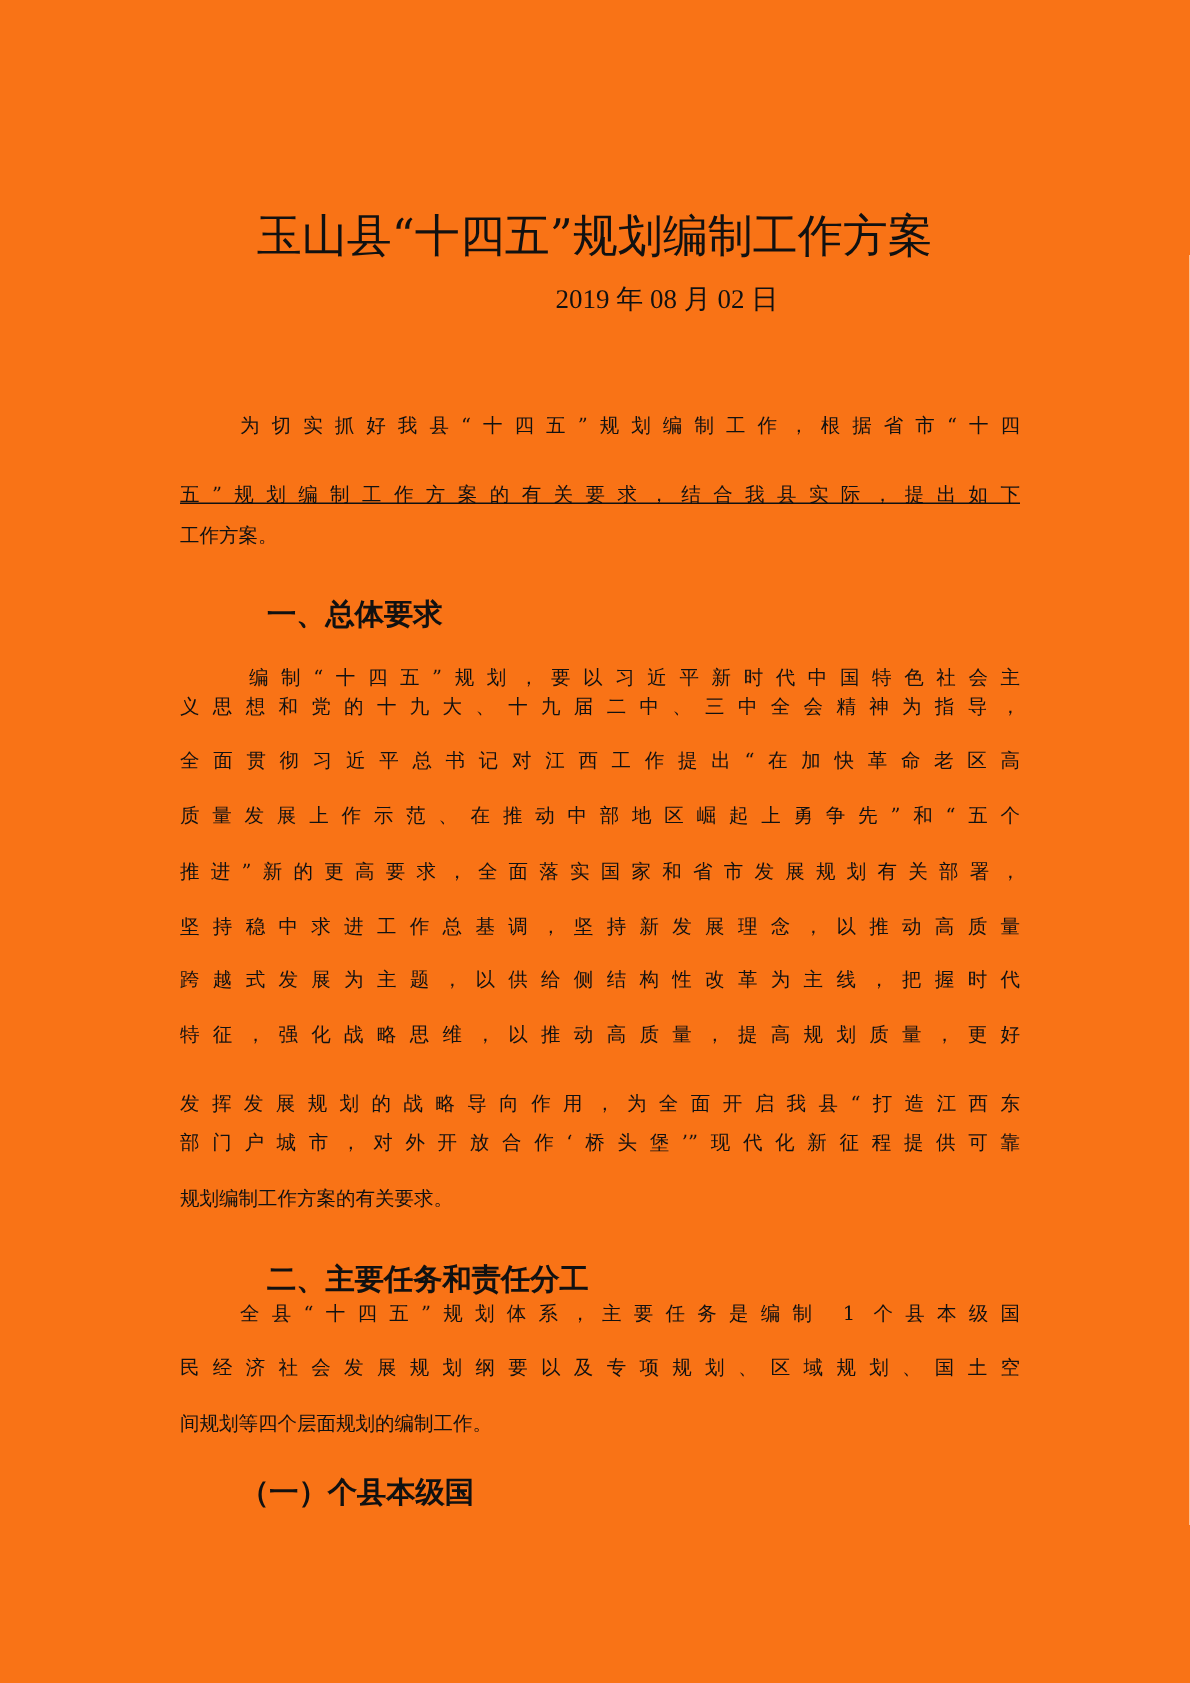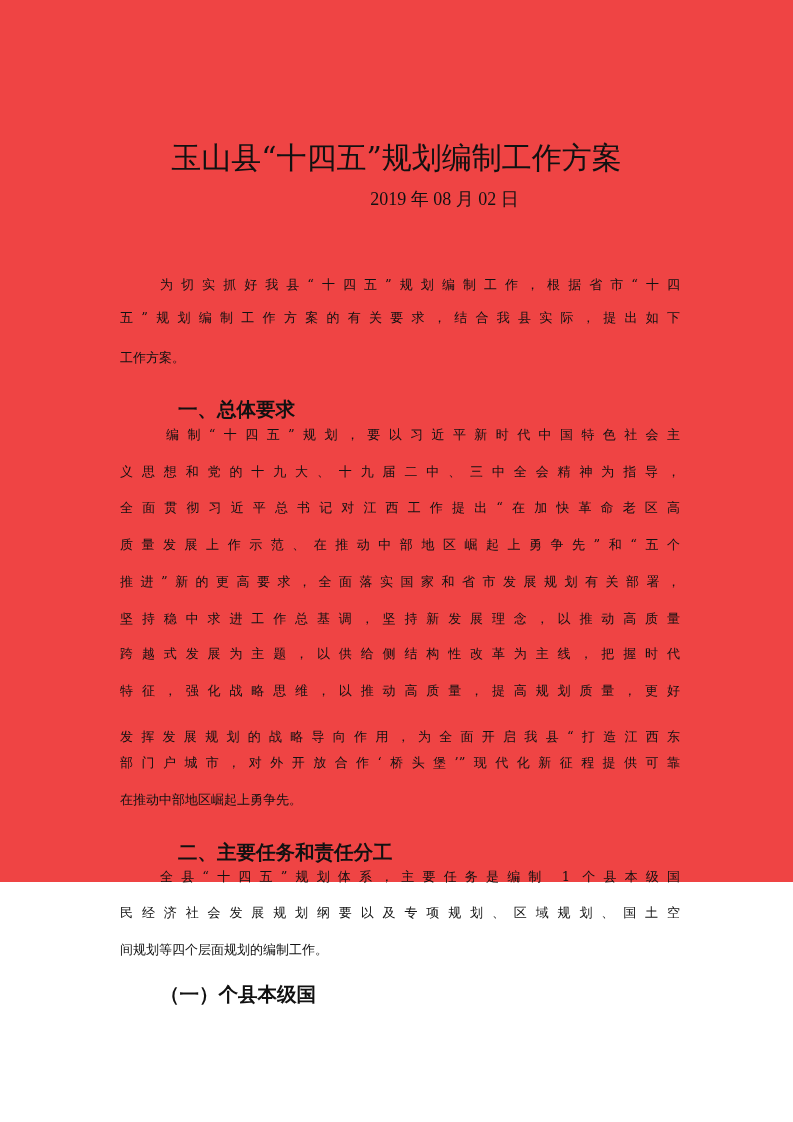--- a/index.html
+++ b/index.html
@@ -12,22 +12,22 @@
       height: 1122px;
       position: relative;
       overflow: hidden;
       color: #111111;
       font-family: "DejaVu Serif", "Liberation Serif", serif;
     }
     .page {
       position: absolute;
       left: 0; top: 0;
       width: 793px;
-      height: 882px;
-      background: #ef4444;
+      height: 1122px;
+      background: #f97316;
     }
     .title {
       position: absolute;
       left: 0;
       width: 793px;
       top: 138px;
       text-align: center;
       font-size: 30px;
       line-height: 40px;
       letter-spacing: 0px;
@@ -86,38 +86,38 @@
 </head>
 <body>
 
 <div class="page">
 
   <h1 class="title">玉山县“十四五”规划编制工作方案</h1>
   <div class="date">2019 年 08 月 02 日</div>
 
   <div>
     <div class="line indent" style="top:272px;">为切实抓好我县“十四五”规划编制工作，根据省市“十四</div>
-    <div class="line" style="top:305px;">五”规划编制工作方案的有关要求，结合我县实际，提出如下</div>
+    <div class="line" style="top:318px;text-decoration:underline;">五”规划编制工作方案的有关要求，结合我县实际，提出如下</div>
     <div class="line last" style="top:345px;">工作方案。</div>
   </div>
 
   <h2 class="heading" style="top:382px;">一、总体要求</h2>
 
   <div>
-    <div class="line indent" style="top:422px; left:166px; width:514px;">编制“十四五”规划，要以习近平新时代中国特色社会主</div>
+    <div class="line indent" style="top:440px; left:166px; width:514px;">编制“十四五”规划，要以习近平新时代中国特色社会主</div>
     <div class="line" style="top:459px;">义思想和党的十九大、十九届二中、三中全会精神为指导，</div>
     <div class="line" style="top:495px;">全面贯彻习近平总书记对江西工作提出“在加快革命老区高</div>
     <div class="line" style="top:532px;">质量发展上作示范、在推动中部地区崛起上勇争先”和“五个</div>
     <div class="line" style="top:569px;">推进”新的更高要求，全面落实国家和省市发展规划有关部署，</div>
     <div class="line" style="top:606px;">坚持稳中求进工作总基调，坚持新发展理念，以推动高质量</div>
     <div class="line" style="top:641px;">跨越式发展为主题，以供给侧结构性改革为主线，把握时代</div>
     <div class="line" style="top:678px;">特征，强化战略思维，以推动高质量，提高规划质量，更好</div>
     <div class="line" style="top:724px;">发挥发展规划的战略导向作用，为全面开启我县“打造江西东</div>
     <div class="line" style="top:750px;">部门户城市，对外开放合作‘桥头堡’”现代化新征程提供可靠</div>
-    <div class="line last" style="top:787px;">在推动中部地区崛起上勇争先。</div>
+    <div class="line last" style="top:787px;">规划编制工作方案的有关要求。</div>
   </div>
 
   <h2 class="heading" style="top:825px;">二、主要任务和责任分工</h2>
 
   <div>
     <div class="line indent" style="top:864px;">全县“十四五”规划体系，主要任务是编制 1 个县本级国</div>
     <div class="line" style="top:900px;">民经济社会发展规划纲要以及专项规划、区域规划、国土空</div>
     <div class="line last" style="top:937px;">间规划等四个层面规划的编制工作。</div>
   </div>
 

